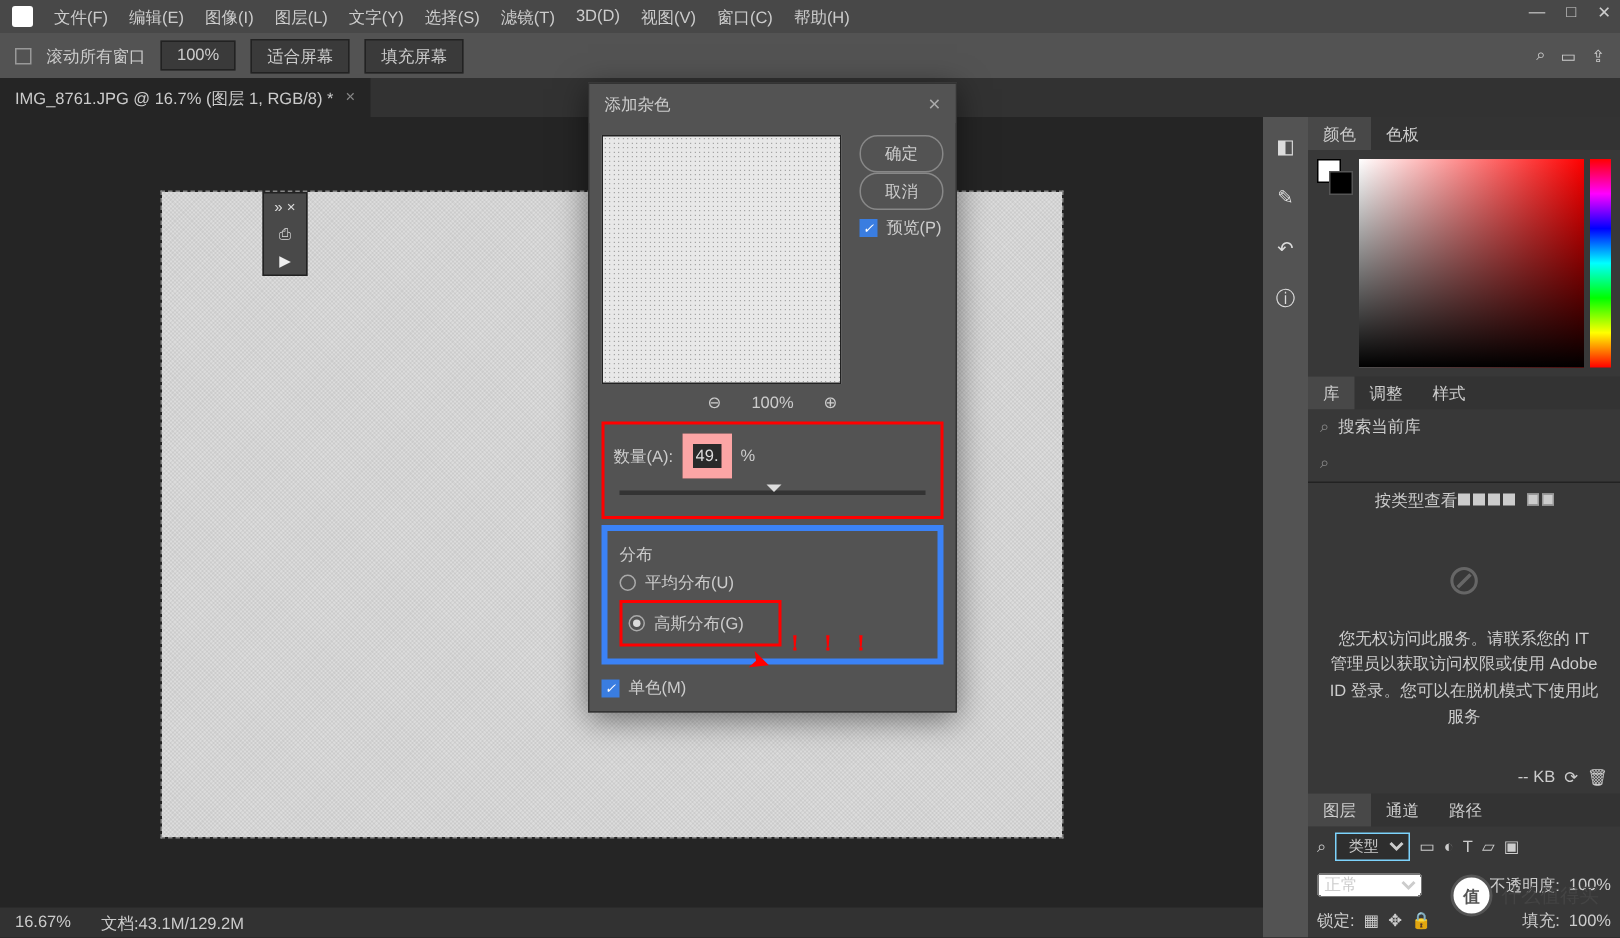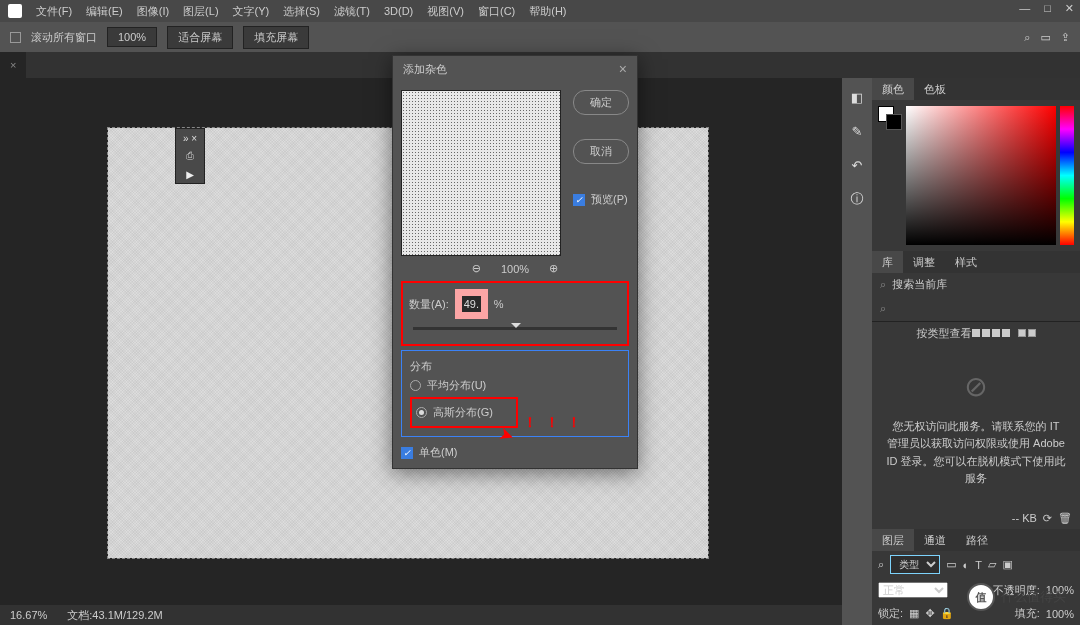--- a/index.html
+++ b/index.html
@@ -50,33 +50,33 @@
 .lopts{padding:4px 6px;display:flex;align-items:center;gap:6px}
 .lopts select,.lopts input{background:#2e2e2e;border:1px solid #7dd3fc;color:#ccc;padding:2px 4px;font-size:10px}
 .lrow{padding:4px 6px;display:flex;align-items:center;gap:6px;font-size:10px;color:#aaa}
 .layers{flex:1;overflow:hidden}
 .status{position:absolute;bottom:0;left:0;height:20px;background:#323232;display:flex;align-items:center;padding:0 10px;gap:20px;color:#aaa;width:842px}
 
 .dialog{position:absolute;left:392px;top:55px;width:246px;background:#535353;border:1px solid #333;box-shadow:0 4px 20px rgba(0,0,0,.5)}
 .dtitle{height:26px;background:#535353;display:flex;align-items:center;justify-content:space-between;padding:0 10px}
 .dtitle .x{font-size:14px;color:#aaa}
 .dbody{padding:8px;position:relative}
-.dside{position:absolute;right:8px;top:8px;display:flex;flex-direction:column;gap:24px;width:56px}
+.dside{position:absolute;right:8px;top:8px;display:flex;flex-direction:column;gap:0;width:56px}
 .dbtn{border:1px solid #888;border-radius:12px;padding:4px 0;text-align:center;background:transparent}
 .dchk{display:flex;align-items:center;gap:6px;margin-top:4px}
 .dchk i{width:12px;height:12px;background:#3a7de0;display:flex;align-items:center;justify-content:center;color:#fff;font-size:9px}
 .preview{width:160px;height:166px;background:#e8e8e8;border:1px solid #222;position:relative;overflow:hidden}
 .preview::after{content:"";position:absolute;inset:0;background-image:radial-gradient(#000 .5px,transparent .5px);background-size:3px 3px;opacity:.55}
 .zoomrow{display:flex;align-items:center;justify-content:center;gap:20px;margin:6px 0;color:#ccc}
 .red1{border:2px solid red;padding:6px;margin:4px 0}
 .amount{display:flex;align-items:center;gap:6px}
 .amount input{width:33px;background:#2a2a2a;border:7px solid #fca5a5;color:#ddd;padding:2px;text-align:center}
 .slider{height:3px;background:#333;margin:8px 4px;position:relative}
 .slider i{position:absolute;left:48%;top:-4px;width:0;height:0;border:5px solid transparent;border-top-color:#ddd}
-.dgroup{border:1px solid #3b82f6;padding:8px;margin-top:4px}
+.dgroup{border:4px solid #3b82f6;padding:8px;margin-top:4px}
 .radio{display:flex;align-items:center;gap:6px;margin:4px 0}
 .radio i{width:11px;height:11px;border:1px solid #aaa;border-radius:50%;display:flex;align-items:center;justify-content:center}
 .radio i.on::after{content:"";width:5px;height:5px;background:#ddd;border-radius:50%}
 .red2{border:2px solid red;padding:2px 4px;width:108px}
 .arrow{position:absolute;color:red;font-size:18px;left:106px;bottom:22px;transform:rotate(20deg)}
 .excl{position:absolute;color:red;font-size:14px;letter-spacing:8px;left:130px;bottom:36px;font-weight:bold}
 .wm{position:absolute;right:14px;bottom:14px;display:flex;align-items:center;gap:6px}
 .wm .c{width:28px;height:28px;border:2px solid #555;border-radius:50%;display:flex;align-items:center;justify-content:center;font-weight:bold;color:#555;background:#fff}
 .wm span{color:#444;font-size:13px;font-weight:normal}
 </style>
@@ -111,20 +111,21 @@
   <div class="btn">填充屏幕</div>
   <div class="right">
     <span>⌕</span>
     <span>▭</span>
     <span>⇪</span>
   </div>
 </div>
 
 <div class="tabbar">
   <div class="tab">
+    <span>IMG_8761.JPG @ 16.7% (图层 1, RGB/8) *</span>
     <span class="x">×</span>
   </div>
 </div>
 
 <div class="main">
   <div class="canvas-wrap">
     <div class="canvas"></div>
     <div class="floaty">
       <div class="r">»&nbsp;×</div>
       <div class="r">⎙</div>

